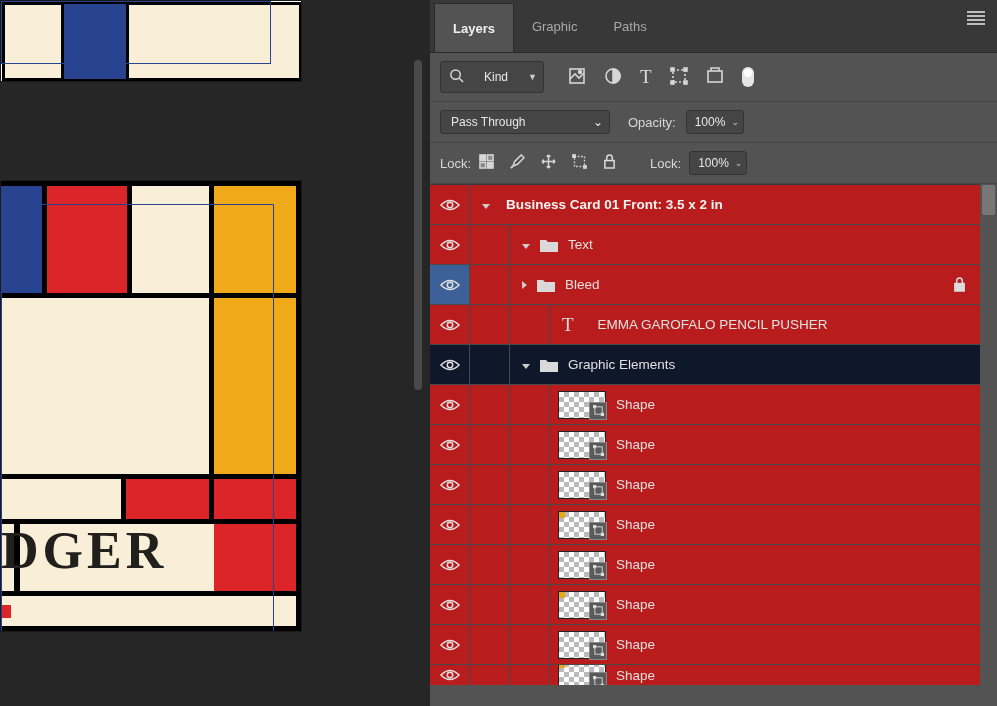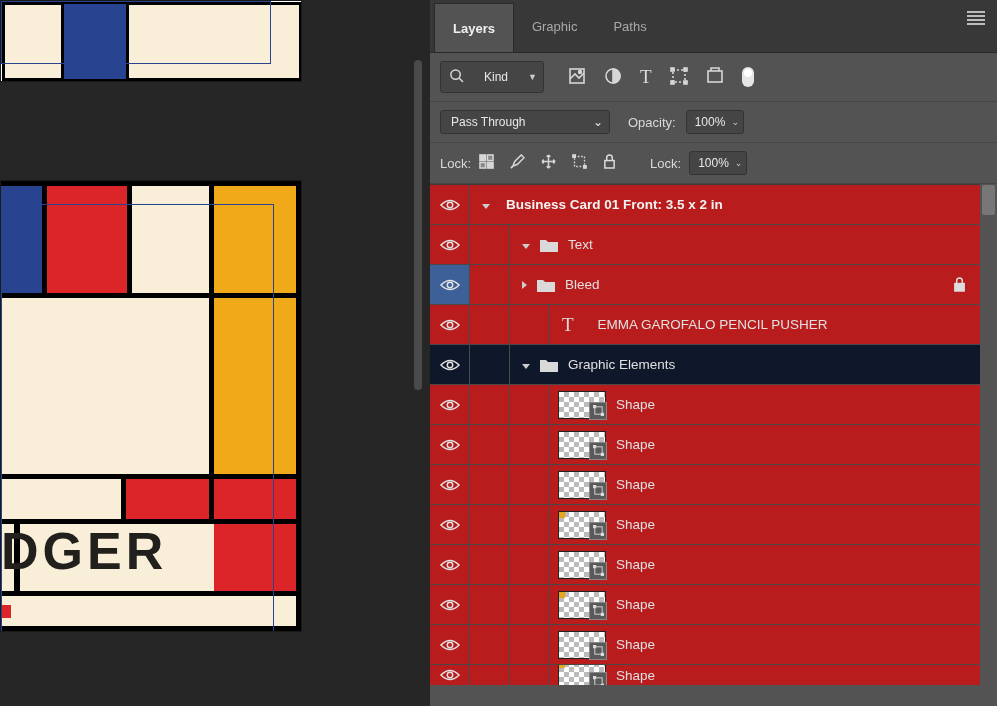--- a/index.html
+++ b/index.html
@@ -66,21 +66,21 @@
   .red3    { left:125px; top:298px; width:83px; height:40px; background:#dc2528; }
   .tinyred { left:1px; top:424px; width:9px; height:13px; background:#dc2528; }
 
   .artboard2 .bleed {
     position:absolute; left:0; top:23px; width:273px; height:582px;
     border:1px solid #284390;
   }
 
   .big-text {
     position:absolute; left:0; top:340px;
-    font-family: Liberation Sans, sans-serif;
+    font-family: Liberation Serif, serif;
     font-weight: 900;
     font-size: 52px;
     letter-spacing: 4px;
     color:#22201c;
   }
 
   
   .vscroll-area {
     position: absolute;
     left: 408px; top: 0;

